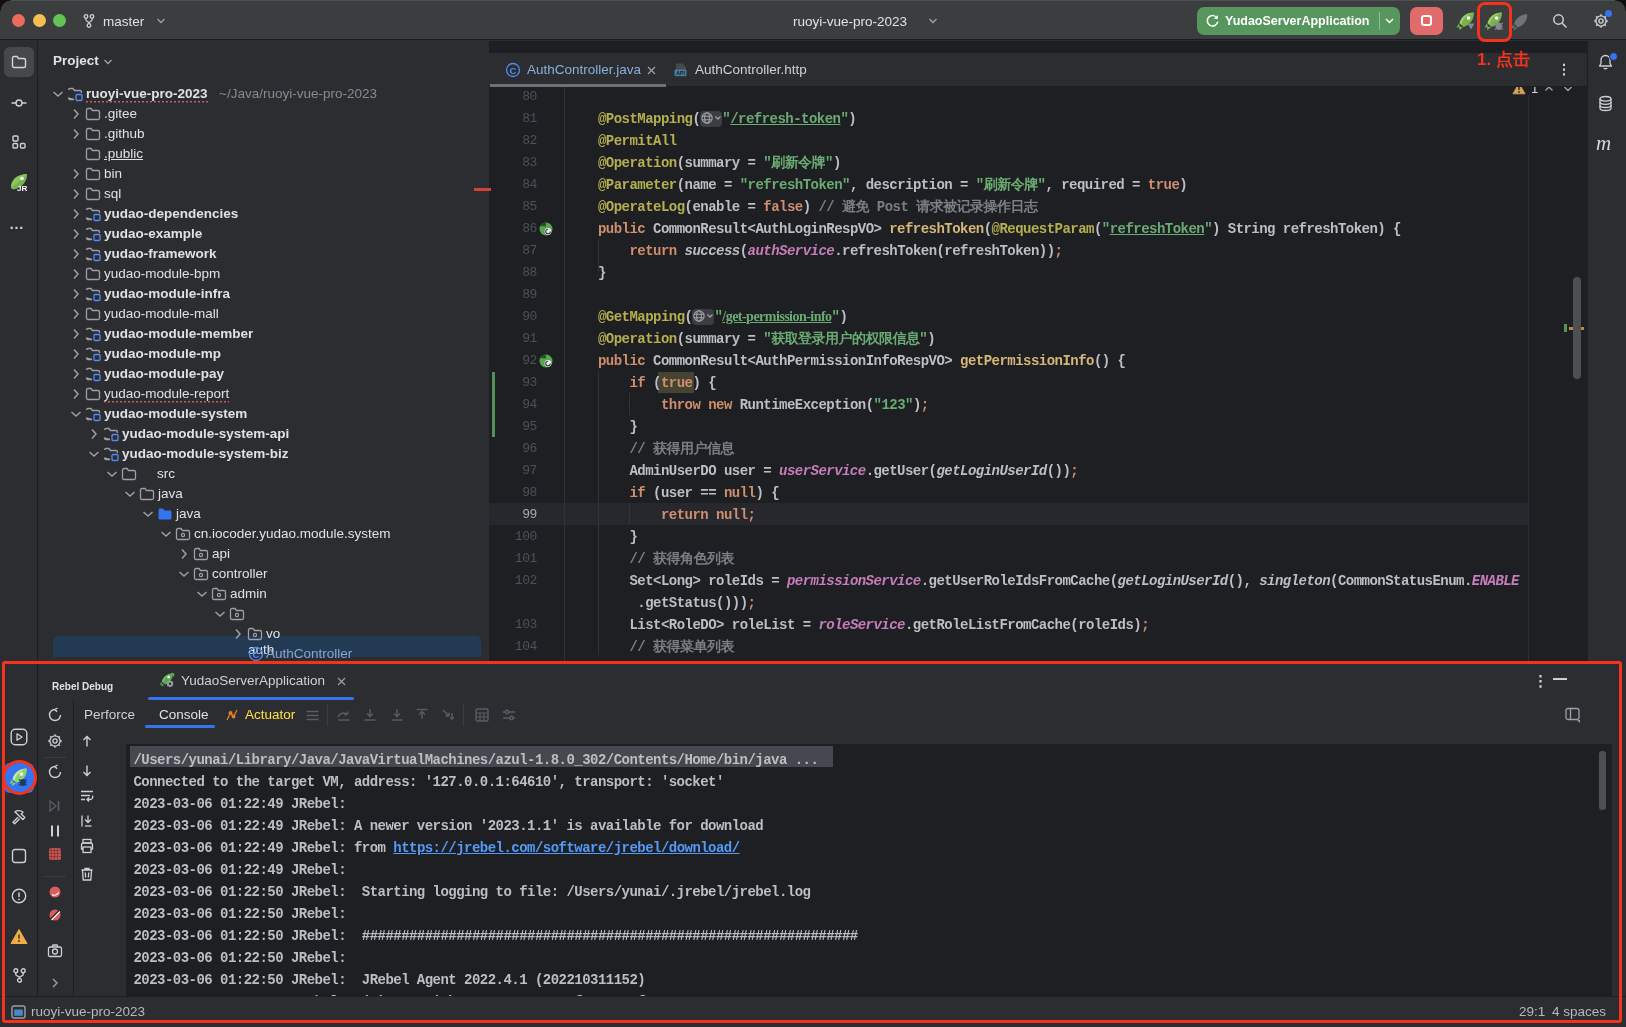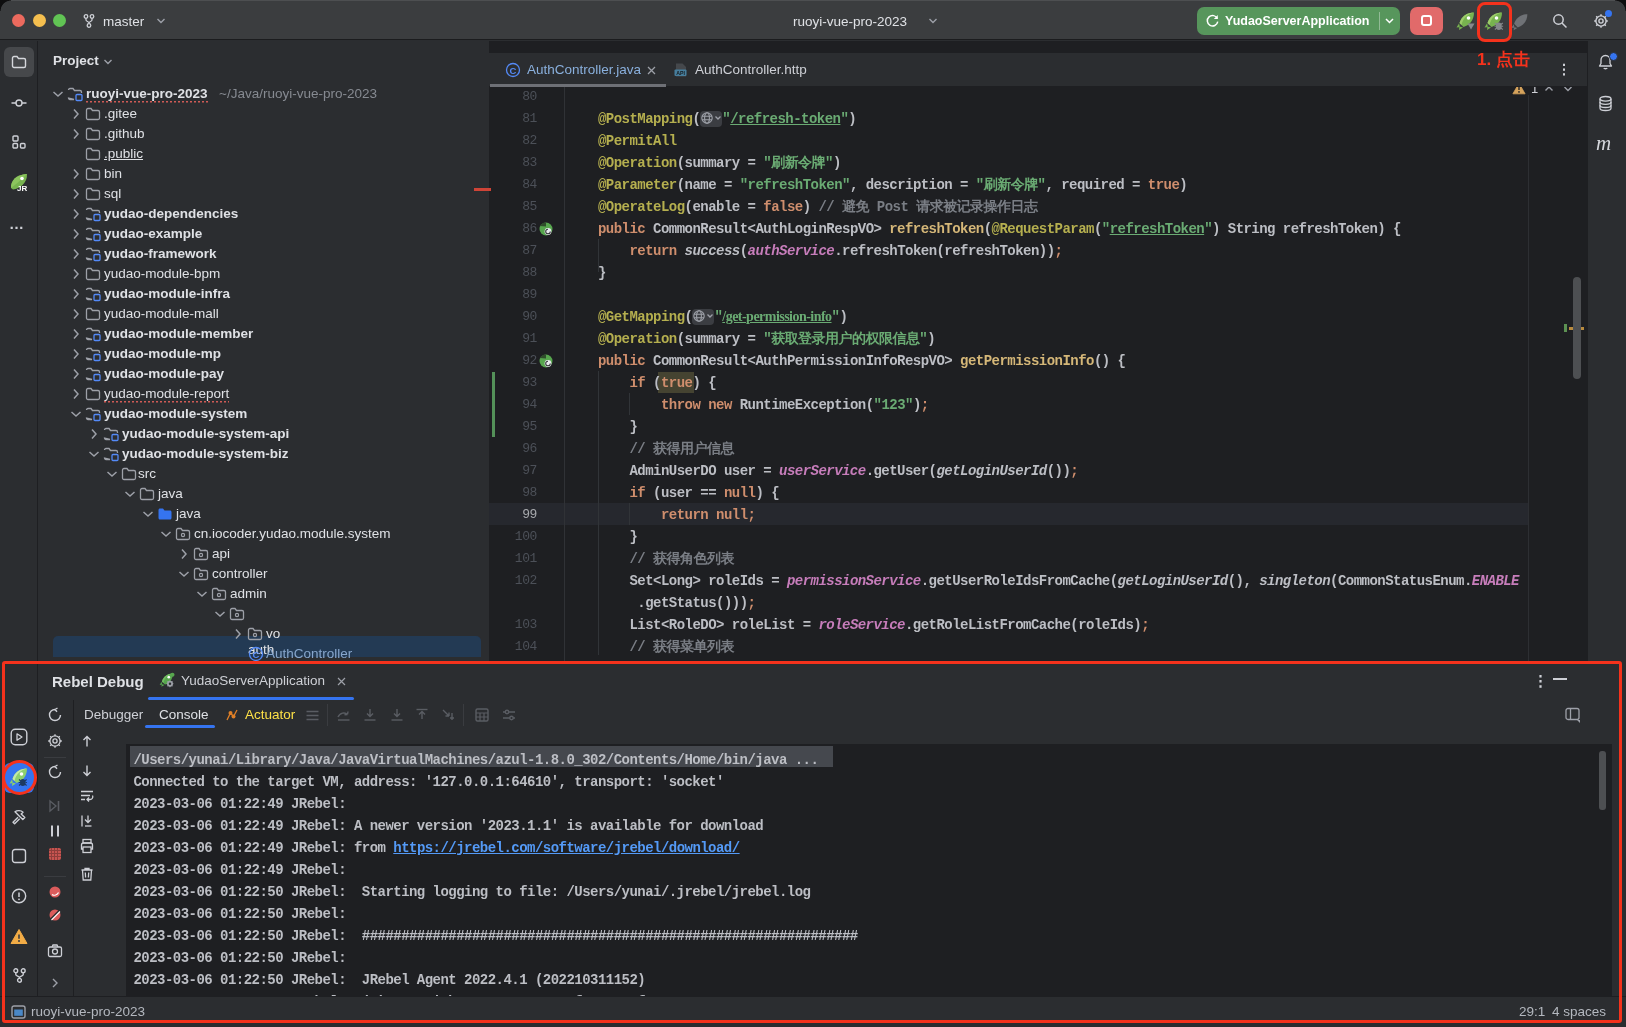--- a/index.html
+++ b/index.html
@@ -398,21 +398,21 @@
           </svg>
           <span class="abs b" style="left:83px;">yudao-module-system-biz</span>
         </div>
     <div class="trow" style="top:423px;left:0;">
           <svg class="abs" style="left:65px;top:2px;" width="16" height="16" viewBox="0 0 16 16">
             <use href="#chevD"></use>
           </svg>
           <svg class="abs" style="left:82px;top:2px;" width="16" height="16" viewBox="0 0 16 16">
             <use href="#folder"></use>
           </svg>
-          <span class="abs " style="left:99px;">src</span>
+          <span class="abs " style="left:118px;">src</span>
         </div>
     <div class="trow" style="top:443px;left:0;">
           <svg class="abs" style="left:83px;top:2px;" width="16" height="16" viewBox="0 0 16 16">
             <use href="#chevD"></use>
           </svg>
           <svg class="abs" style="left:100px;top:2px;" width="16" height="16" viewBox="0 0 16 16">
             <use href="#folder"></use>
           </svg>
           <span class="abs " style="left:119px;">java</span>
         </div>
@@ -632,42 +632,42 @@
           <path d="M3 3.8 L3 13.2 C3 14.5 5.5 15.5 8.5 15.5 C11.5 15.5 14 14.5 14 13.2 L14 3.8"></path>
           <path d="M3 7 C3 8.3 5.5 9.3 8.5 9.3 C11.5 9.3 14 8.3 14 7"></path>
           <path d="M3 10.2 C3 11.5 5.5 12.5 8.5 12.5 C11.5 12.5 14 11.5 14 10.2"></path>
         </g>
       </svg>
     <div class="abs" style="left:8px;top:90px;font-size:21px;font-style:italic;color:#d5d7dc;font-family:'Liberation Serif',serif;">m</div>
   </div>
 
   <div id="debug" class="abs">
 
-    <div class="abs b" style="left:13px;top:11px;font-size:15px;">Rebel Debug</div>
+    <div class="abs b" style="left:13px;top:19px;font-size:10px;">Rebel Debug</div>
     <svg class="abs" style="left:119px;top:9px;" width="19" height="19" viewBox="0 0 23 23">
       <path d="M18 3 C11.5 3 6.5 6.7 4.7 12.7 L8.4 16.4 C14.4 14.6 18 9.5 18 3 Z" fill="#57a64e"></path>
       <path d="M18 3 C11.5 3 6.5 6.7 4.7 12.7 L6.5 14.5 C8 8 12.5 4.5 18 3 Z" fill="#74bd62"></path>
       <circle cx="13" cy="7.5" r="1.6" fill="#fff"></circle>
       <path d="M4.2 13 L2 16.8 L5.2 16.4 M7.8 16.8 L4.2 19 L4.6 15.8" fill="#57a64e"></path>
       <circle cx="17.5" cy="4.5" r="2.5" fill="#57a64e"></circle>
       <g fill="#9da0a8">
           <circle cx="14.5" cy="15.5" r="3.6"></circle>
           <path d="M14.5 10.8 L15.5 13 L13.5 13 Z M14.5 20.2 L15.5 18 L13.5 18 Z M9.8 15.5 L12 14.5 L12 16.5 Z M19.2 15.5 L17 14.5 L17 16.5 Z M11.2 12.2 L13 12.7 L11.7 14 Z M17.8 18.8 L16 18.3 L17.3 17 Z M17.8 12.2 L17.3 14 L16 12.7 Z M11.2 18.8 L11.7 17 L13 18.3 Z"></path>
         </g>
       <circle cx="14.5" cy="15.5" r="1.5" fill="#2b2d30"></circle>
     </svg>
     <div class="abs" style="left:142px;top:11px;font-size:13.5px;color:#ced0d6;">YudaoServerApplication</div>
     <svg class="abs" style="left:297px;top:14px;" width="11" height="11" viewBox="0 0 11 11">
         <path d="M2 2 L9 9 M9 2 L2 9" stroke="#9da0a8" stroke-width="1.2"></path>
       </svg>
     <div class="abs" style="left:109px;top:35px;width:206px;height:3px;background:#3574f0;border-radius:2px;"></div>
     <div class="abs" style="left:1494px;top:10px;color:#ced0d6;font-size:15px;font-weight:bold;">⋮</div>
     <div class="abs" style="left:1514px;top:16px;width:14px;height:2px;background:#ced0d6;"></div>
 
-    <div class="abs" style="left:45px;top:45px;font-size:13.5px;color:#ced0d6;">Debugger</div>
+    <div class="abs" style="left:45px;top:45px;font-size:13.5px;color:#ced0d6;">Perforce</div>
     <div class="abs" style="left:120px;top:45px;font-size:13.5px;color:#dfe1e5;">Console</div>
     <div class="abs" style="left:106px;top:63px;width:70px;height:3px;background:#3574f0;border-radius:2px;"></div>
     <svg class="abs" style="left:185px;top:45px;" width="16" height="16" viewBox="0 0 16 16">
         <g stroke="#e08027" stroke-width="1.3" fill="none">
           <path d="M3 13 L6.5 6 L9.5 9.5 L13 3"></path>
         </g>
         <circle cx="6.5" cy="6" r="2" fill="#e08027"></circle>
         <circle cx="9.5" cy="9.5" r="2" fill="#e08027"></circle>
       </svg>
     <div class="abs" style="left:206px;top:45px;font-size:13.5px;color:#fde047;">Actuator</div>

